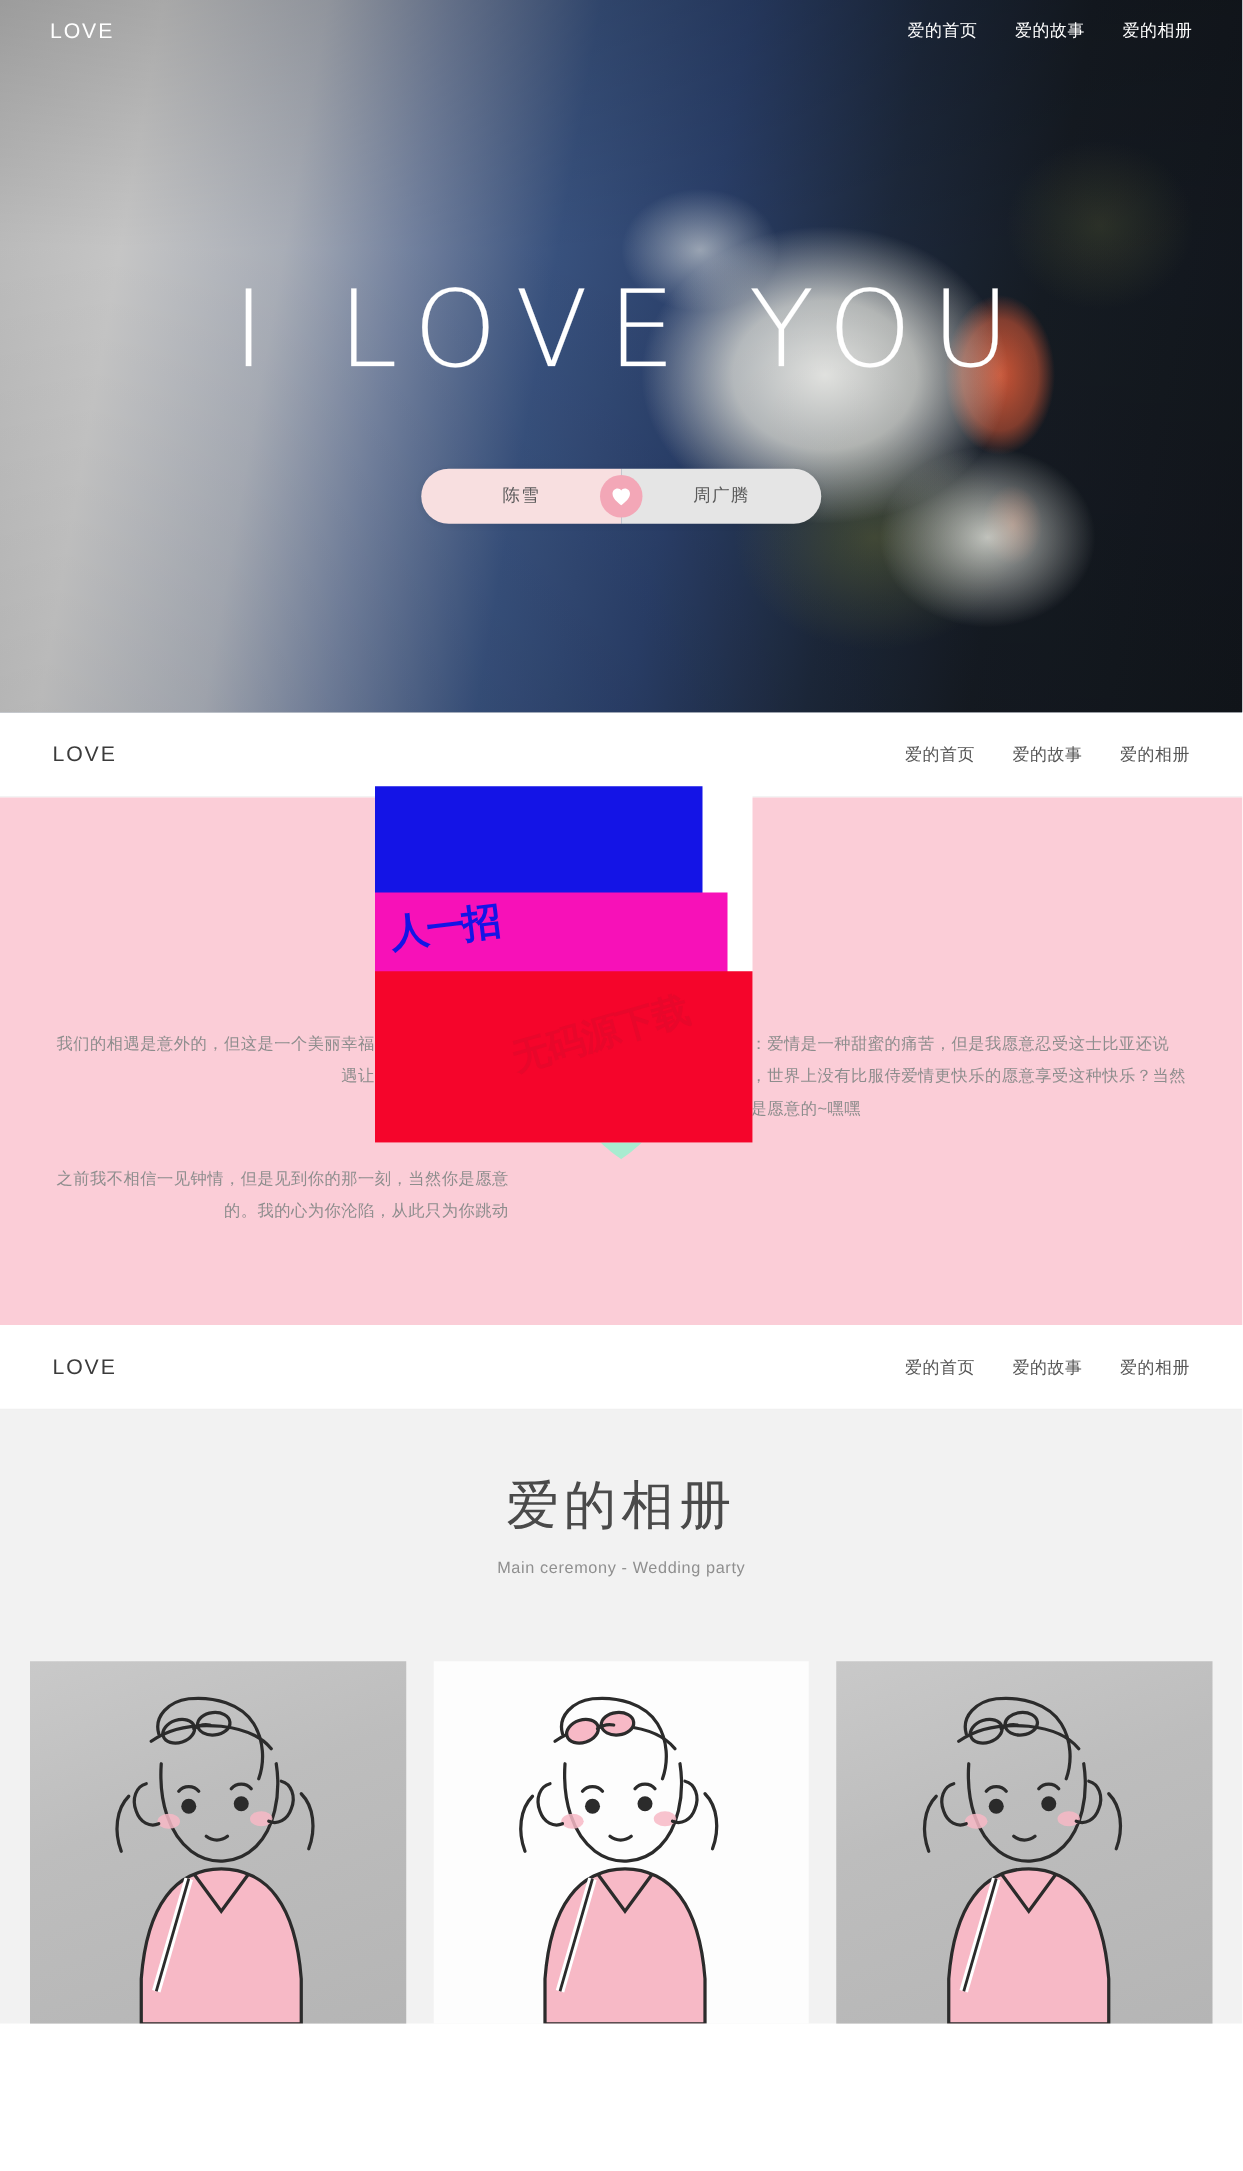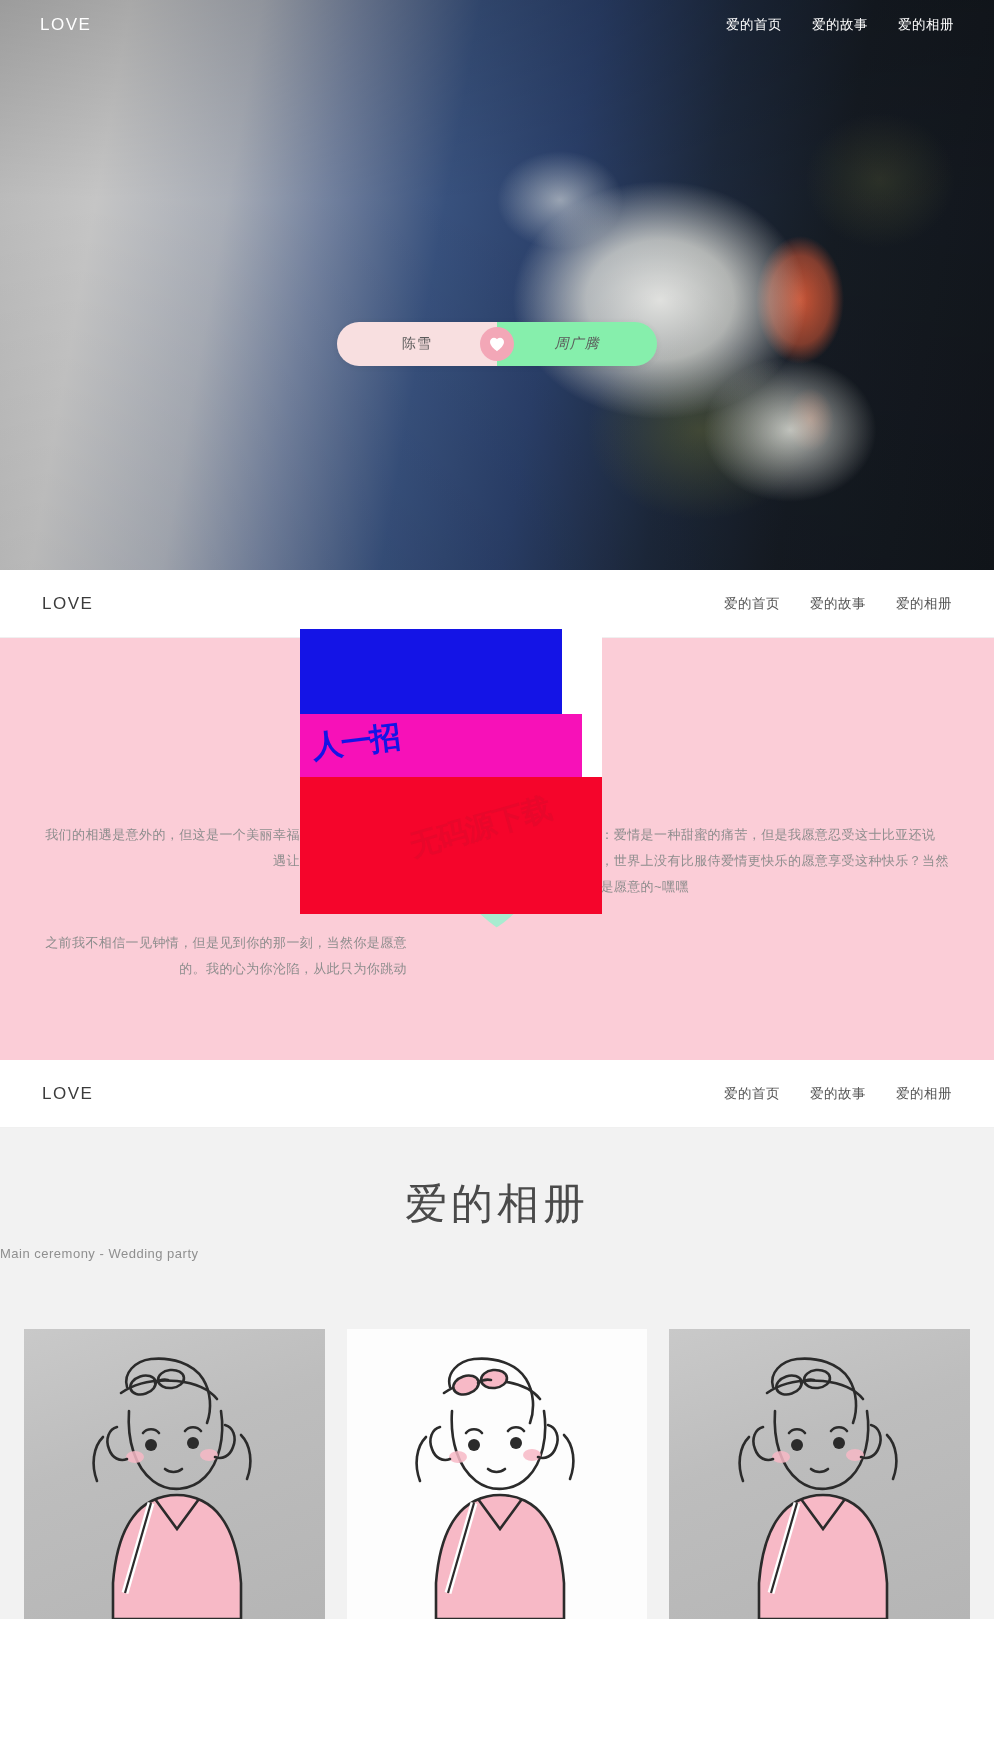--- a/index.html
+++ b/index.html
@@ -85,21 +85,21 @@
     font-size:85px;
     line-height:1;
     letter-spacing:16px;
     font-weight:100;
     font-family:"DejaVu Sans","Liberation Sans",sans-serif;
     text-indent:16px;
     -webkit-text-stroke:0.2px rgba(255,255,255,.5);
   }
 
   .names-pill{
-    margin:100px auto 0;
+    margin:68px auto 0;
     width:320px;
     height:44px;
     border-radius:22px;
     display:flex;
     position:relative;
     overflow:visible;
     box-shadow:0 1px 6px rgba(0,0,0,.07);
   }
   .pill-left,.pill-right{
     flex:1;
@@ -108,23 +108,22 @@
     justify-content:center;
     font-size:14px;
     color:#5a5a5a;
     letter-spacing:1px;
   }
   .pill-left{
     background:#f8dfe0;
     border-radius:22px 0 0 22px;
   }
   .pill-right{
-    background:#86efac;
+    background:#e5e5e5;
     border-radius:0 22px 22px 0;
-    font-style:italic;
   }
   .pill-heart{
     position:absolute;
     left:50%; top:50%;
     transform:translate(-50%,-50%);
     width:34px; height:34px;
     border-radius:50%;
     background:#f3a7b7;
     display:flex;
     align-items:center;
@@ -241,20 +240,21 @@
     padding:48px 0 0;
   }
   .album-title{
     text-align:center;
     font-size:42px;
     color:#4a4a4a;
     font-weight:400;
     letter-spacing:4px;
   }
   .album-sub{
+    text-align:center;
     font-size:13px;
     color:#8f8f8f;
     margin-top:14px;
     letter-spacing:.5px;
   }
   .album-grid{
     margin-top:68px;
     display:grid;
     grid-template-columns:repeat(3,1fr);
     gap:22px;
@@ -285,20 +285,21 @@
   <nav class="nav">
     <div class="nav-logo">LOVE</div>
     <div class="nav-links">
       <a class="nav-link" href="#">爱的首页</a>
       <a class="nav-link" href="#">爱的故事</a>
       <a class="nav-link" href="#">爱的相册</a>
     </div>
   </nav>
 
   <div class="hero-center">
+    <h1 class="hero-title">I LOVE YOU</h1>
 
     <div class="names-pill">
       <div class="pill-left">陈雪</div>
       <div class="pill-right">周广腾</div>
       <div class="pill-heart">
         <svg width="16" height="15" viewBox="0 0 24 22" aria-hidden="true">
           <path d="M12 21C12 21 1.5 14.2 1.5 7.3 1.5 3.8 4.2 1 7.6 1c2.2 0 3.6 1.1 4.4 2.3C12.8 2.1 14.2 1 16.4 1 19.8 1 22.5 3.8 22.5 7.3 22.5 14.2 12 21 12 21z" fill="#ffffff"></path>
         </svg>
       </div>
     </div>

